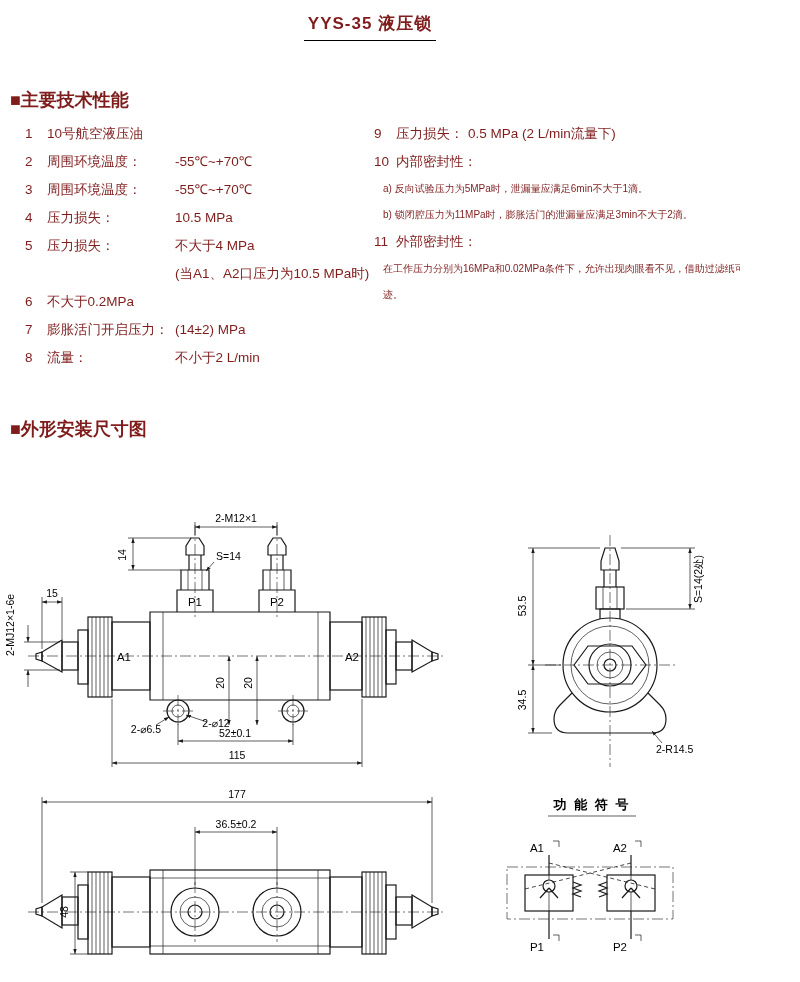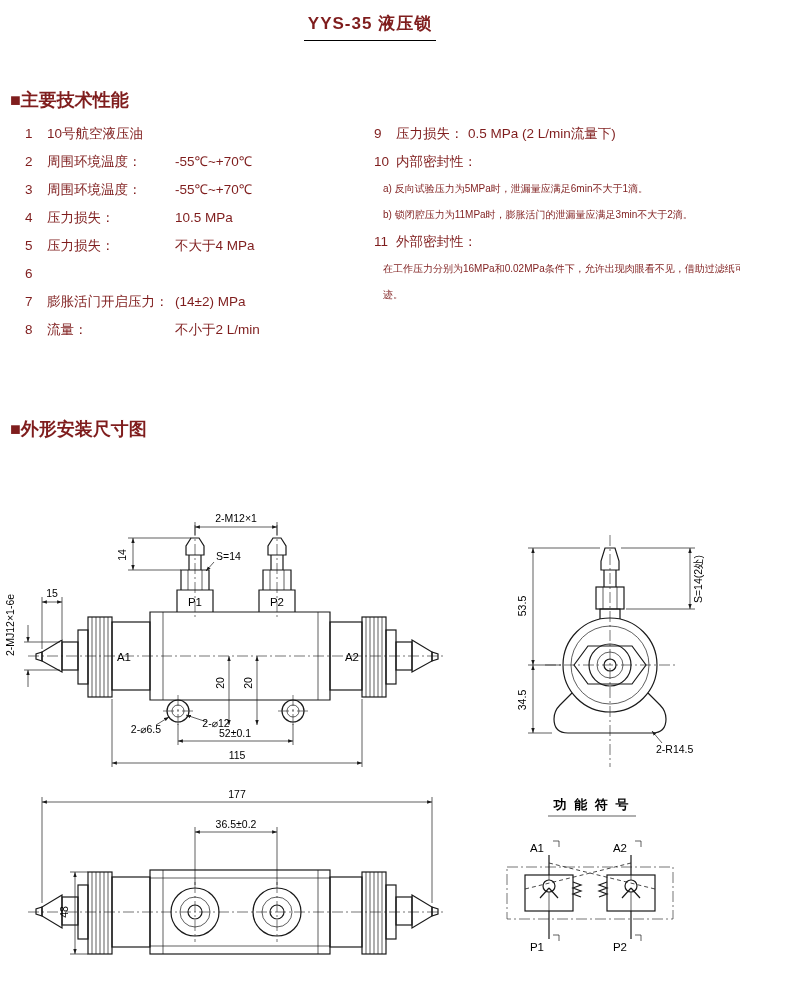--- a/index.html
+++ b/index.html
@@ -65,21 +65,27 @@
       <span class="num">4</span>
       <span class="lab">压力损失：</span>
       <span class="val">10.5 MPa</span>
     </div>
     <div class="row">
       <span class="num">5</span>
       <span class="lab">压力损失：</span>
       <span class="val">不大于4 MPa</span>
     </div>
     <div class="row">
+      <span class="num"></span>
+      <span class="lab"></span>
+      <span class="val">(当A1、A2口压力为10.5 MPa时)</span>
+    </div>
+    <div class="row">
       <span class="num">6</span>
+      <span class="val">不大于0.2MPa</span>
     </div>
     <div class="row">
       <span class="num">7</span>
       <span class="lab">膨胀活门开启压力：</span>
       <span class="val">(14±2) MPa</span>
     </div>
     <div class="row">
       <span class="num">8</span>
       <span class="lab">流量：</span>
       <span class="val">不小于2 L/min</span>

